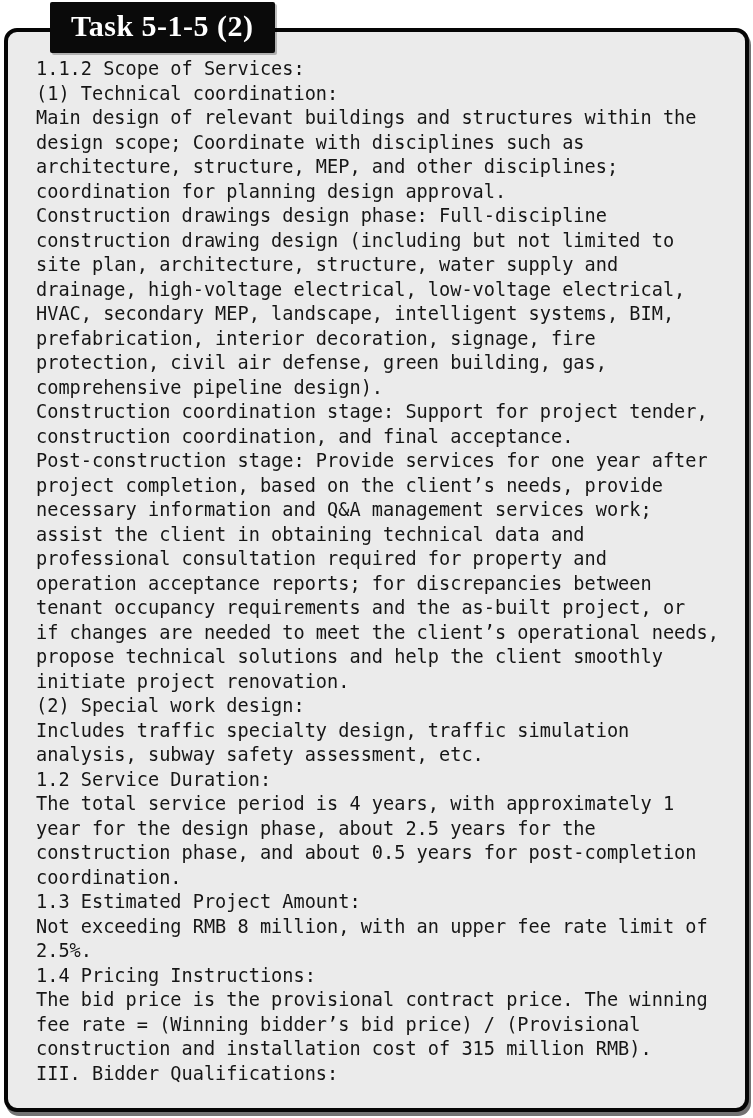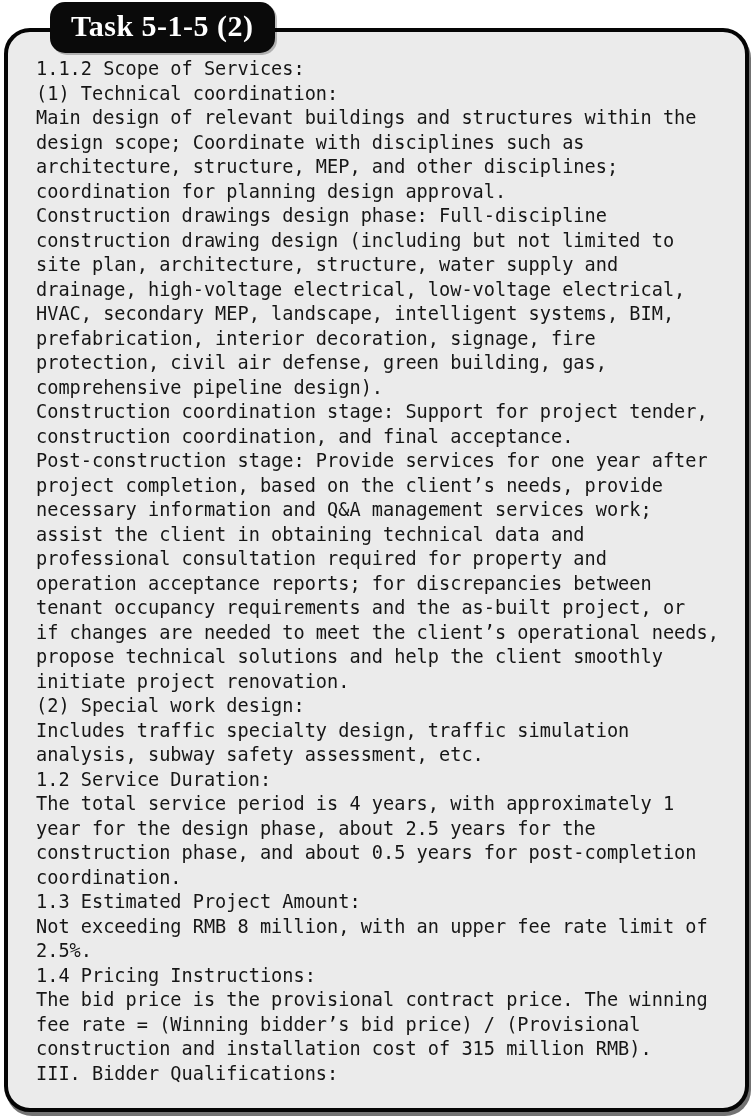--- a/index.html
+++ b/index.html
@@ -19,31 +19,31 @@
   }
   .task-card {
     position: absolute;
     left: 4px;
     top: 28px;
     width: 745px;
     height: 1084px;
     box-sizing: border-box;
     background: #ebebeb;
     border: 4px solid #050505;
-    border-radius: 26px;
+    border-radius: 13px;
     box-shadow: 2px 4px 0 rgba(0,0,0,0.55);
   }
   .title-badge {
     position: absolute;
     left: 50px;
     top: 2px;
     z-index: 2;
     background: #0a0a0a;
     color: #ffffff;
-    border-radius: 15px;
+    border-radius: 2px;
     padding: 4px 21px 7px 21px;
     font-family: "Liberation Serif", serif;
     font-weight: bold;
     font-size: 30px;
     line-height: 40px;
     letter-spacing: 0.5px;
     box-shadow: 2px 2px 0 rgba(0,0,0,0.25);
     white-space: nowrap;
   }
   .doc-text {

